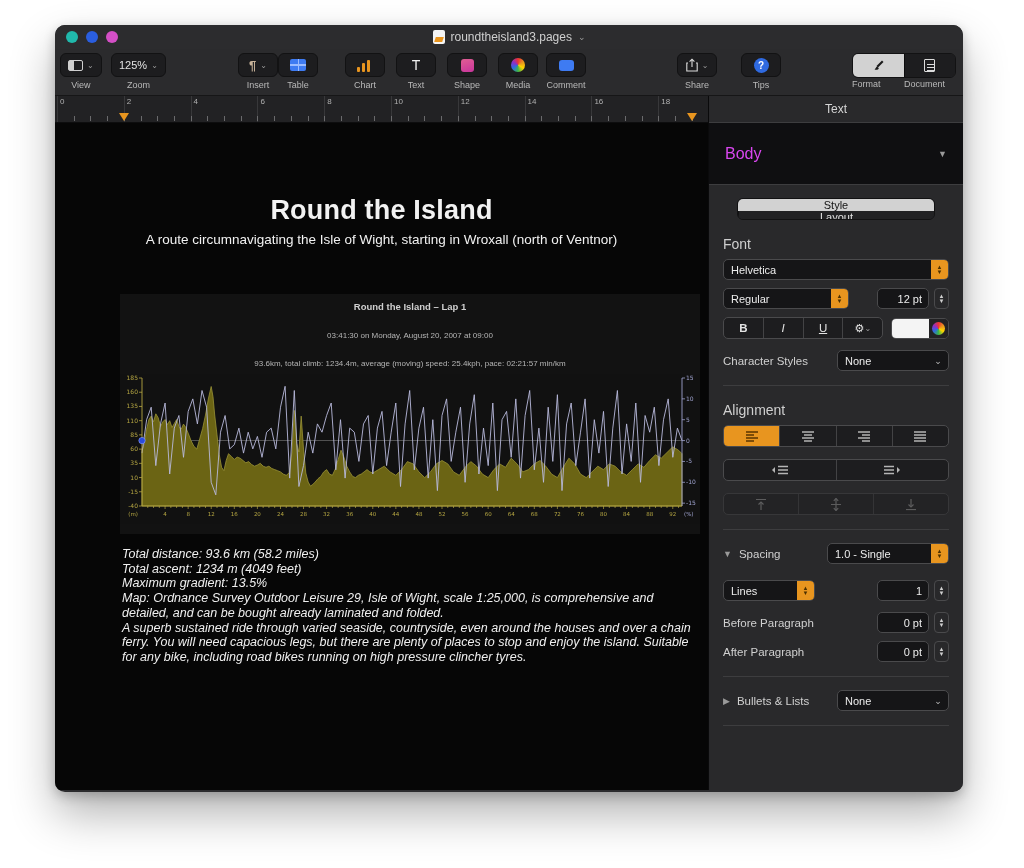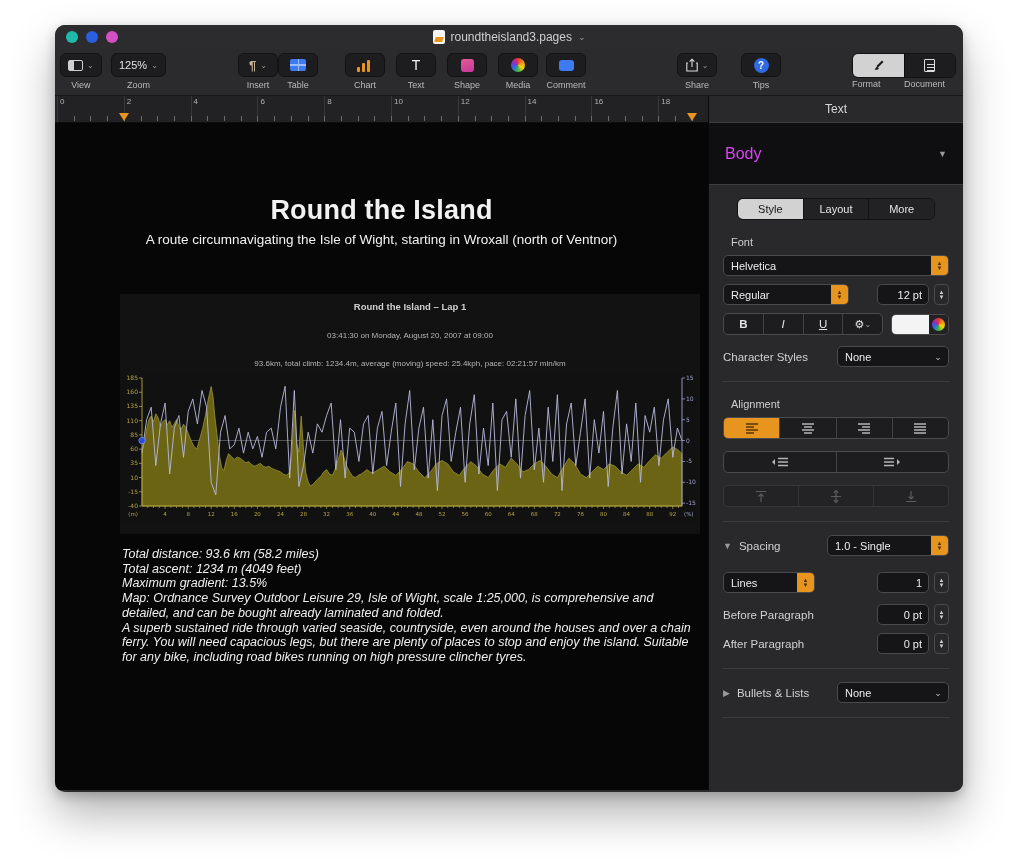--- a/index.html
+++ b/index.html
@@ -74,26 +74,26 @@
   
   .sidebar { width:255px; background:#29292b; border-left:1px solid #0a0a0b; display:flex; flex-direction:column; font-size:11.5px; color:#d0d0d0; }
   .sb-header { height:27px; border-bottom:1px solid #3d3d3f; display:flex; align-items:center; justify-content:center;
     color:#d6d6d6; font-size:12px; flex:none; }
   .stylewell { height:62px; background:#0f0f11; border-bottom:1px solid #3d3d3f; display:flex; align-items:center;
     padding:0 16px; justify-content:space-between; flex:none; }
   .stylewell .name { font-size:16px; color:#d946ef; }
   .tri { color:#9a9a9a; font-size:9px; }
 
   .sb-body { padding:0 14px; }
-  .tabs { display:flex; width:198px; margin:13px auto 0; height:22px; border-radius:6px; overflow:hidden; border:1px solid #121213; }
+  .tabs { display:flex; width:198px; margin:13px auto 0; height:22px; border-radius:6px; overflow:hidden; border:1px solid #121213;flex-direction:column; }
   .tab { flex:1; display:flex; align-items:center; justify-content:center; font-size:11px; background:#222224; color:#e3e3e3; border-left:1px solid #121213; }
   .tab:first-child { border-left:none; }
   .tab.active { background:#d2d2d2; color:#141414; }
 
-  .sec-label { font-size:11px; color:#cfcfcf; margin:16px 8px 7px; }
+  .sec-label { font-size:14px; color:#cfcfcf; margin:16px 0 7px; }
   .row { display:flex; align-items:center; margin-bottom:8px; }
   .grow { flex:1; }
 
   .dd { height:21px; background:#151517; border:1px solid #4a4a4c; border-radius:5px; display:flex; align-items:center; overflow:hidden; }
   .dd .val { flex:1; padding:0 7px; font-size:11px; color:#ececec; white-space:nowrap; }
   .dd .ostep { width:17px; align-self:stretch; background:#e8951f; display:flex; flex-direction:column; align-items:center; justify-content:center; line-height:5px; }
   .dd .ostep i { font-style:normal; font-size:6px; color:#4c3000; }
   .dd .chevdown { width:20px; text-align:center; color:#bbb; font-size:9px; }
 
   .field { height:21px; background:#151517; border:1px solid #4a4a4c; border-radius:5px; display:flex; align-items:center;

